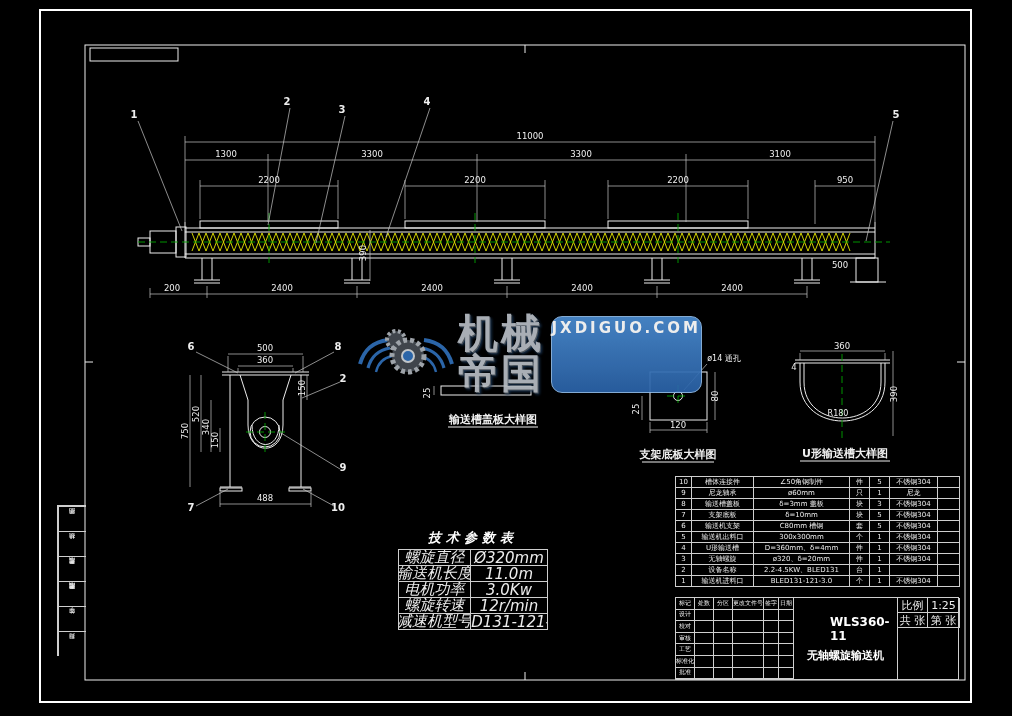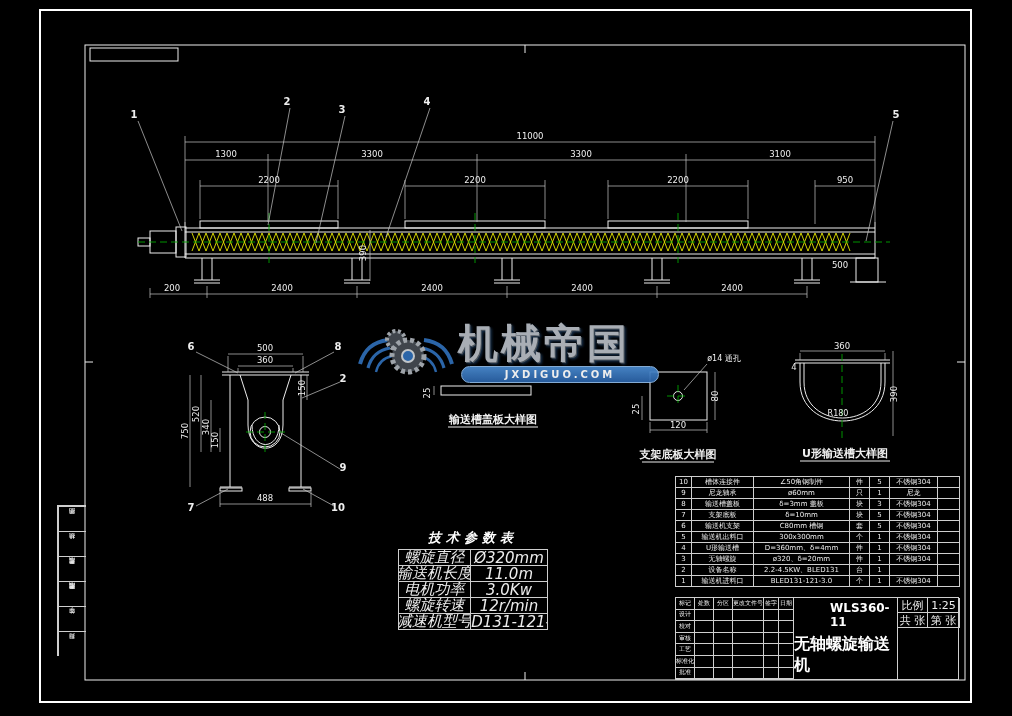--- a/index.html
+++ b/index.html
@@ -32,36 +32,36 @@
   .bom .trow{grid-template-columns:16px 62px 96px 20px 20px 48px 1fr;}
   .bom .tcell{height:11px;font-size:7px;}
 
   .tblock{position:absolute;left:675px;top:597px;width:284px;height:83px;border:1px solid #cfcfcf;box-sizing:border-box;}
   .tb-left{position:absolute;left:0;top:0;width:118px;height:81px;overflow:hidden;}
   .tb-left .trow{grid-template-columns:19px 19px 19px 31px 15px 1fr;}
   .tb-left .tcell{height:11.6px;font-size:6px;}
   .tb-mid{position:absolute;left:118px;top:0;width:104px;height:81px;border-right:1px solid #cfcfcf;box-sizing:border-box;
           display:flex;flex-direction:column;align-items:center;justify-content:center;gap:5px;color:#fff;}
   .tb-model{font-weight:bold;font-size:12px;margin-left:36px;}
-  .tb-name{font-weight:bold;font-size:16px;}
+  .tb-name{font-weight:bold;font-size:11px;}
   .tb-right{position:absolute;left:222px;top:0;width:62px;height:81px;}
   .tb-right .cellrow{display:grid;grid-template-columns:30px 1fr;}
   .tb-right .tcell{height:15px;font-size:11px;}
 
   .lstrip{position:absolute;left:57px;top:505px;width:28px;border-left:1px solid #cfcfcf;border-top:1px solid #cfcfcf;}
   .lstrip .trow{grid-template-columns:1fr;}
   .lstrip .tcell{height:25px;font-size:6px;writing-mode:vertical-rl;transform:rotate(180deg);}
 
   .wm{position:absolute;left:358px;top:312px;width:302px;height:82px;opacity:.93;display:flex;align-items:center;gap:4px;}
   .wm-logo{width:96px;height:70px;flex:0 0 auto;}
-  .wm-right{display:flex;flex-direction:column;}
+  .wm-right{display:flex;}
   .wm-title{font-size:40px;font-weight:bold;color:#b6bcc3;letter-spacing:3px;line-height:1.0;
             text-shadow:1px 1px 0 #565e66,2px 2px 3px #1c3a5c;}
   .wm-url{margin-top:3px;margin-left:3px;width:196px;text-align:center;color:#fff;font-weight:bold;
-          font-size:10px;letter-spacing:3px;padding:2px 0;border-radius:11px;
+          font-size:15px;letter-spacing:3px;padding:2px 0;border-radius:11px;
           background:linear-gradient(#4a8bd0,#2b63a8);border:1px solid #8fb8e4;}
 </style>
 </head>
 <body>
 
 <div class="page">
 
   <svg class="art" id="lineart" viewBox="0 0 1012 716">
 
     <g class="w2">

